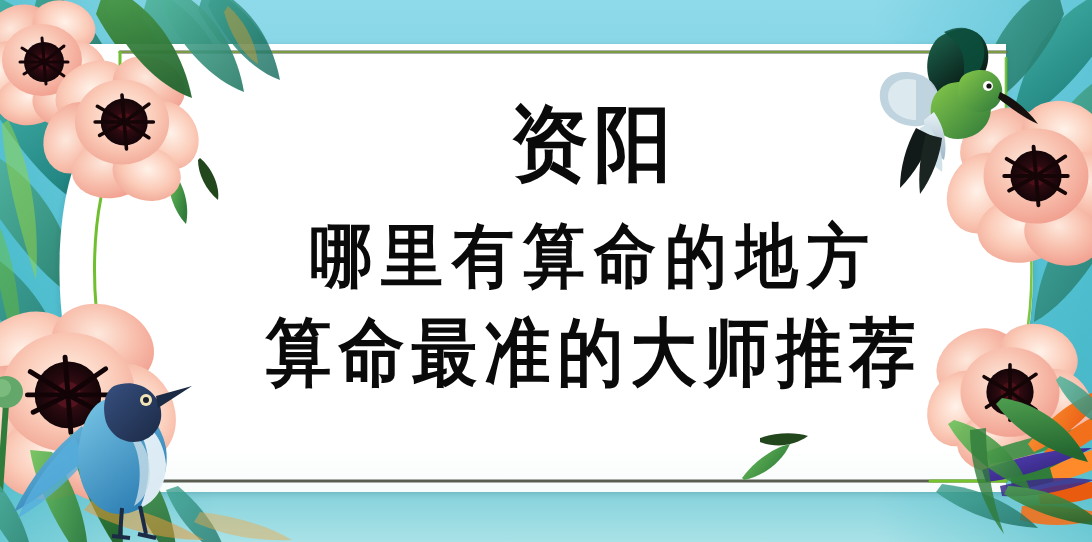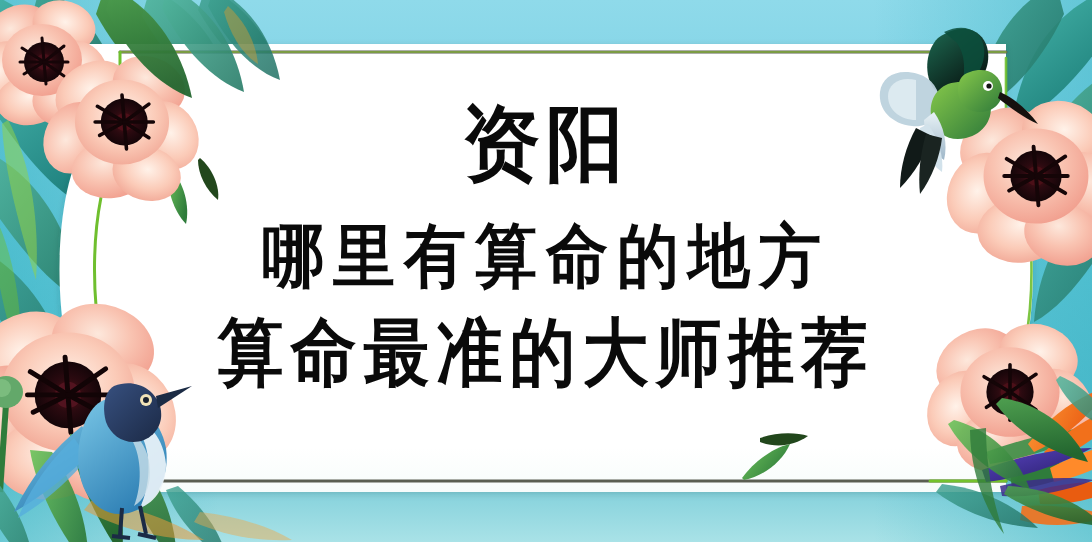--- a/index.html
+++ b/index.html
@@ -3,21 +3,21 @@
 <meta charset="utf-8">
 <style>
   html,body{margin:0;padding:0;}
   body{
     width:1092px;height:542px;overflow:hidden;
     font-family:"DejaVu Sans","Liberation Sans",sans-serif;
   }
   #stage{position:relative;width:1092px;height:542px;overflow:hidden;}
   #bg{position:absolute;inset:0;}
   #art{position:absolute;inset:0;}
-  .txtlayer{position:absolute;inset:0;pointer-events:none;}
+  .txtlayer{position:absolute;inset:0;pointer-events:none;margin-left:48px;}
   .line{
     position:absolute;left:0;width:1092px;text-align:center;
     color:#0a0a0a;font-weight:bold;
     font-family:"DejaVu Sans","Liberation Sans",sans-serif;
     white-space:nowrap;
   }
   #title{top:102px;font-size:78px;line-height:78px;letter-spacing:6px;
          transform:scaleY(1.06);transform-origin:top center;}
   #sub1{top:222px;font-size:62px;line-height:62px;letter-spacing:9px;
         transform:scaleY(1.12);transform-origin:top center;}

